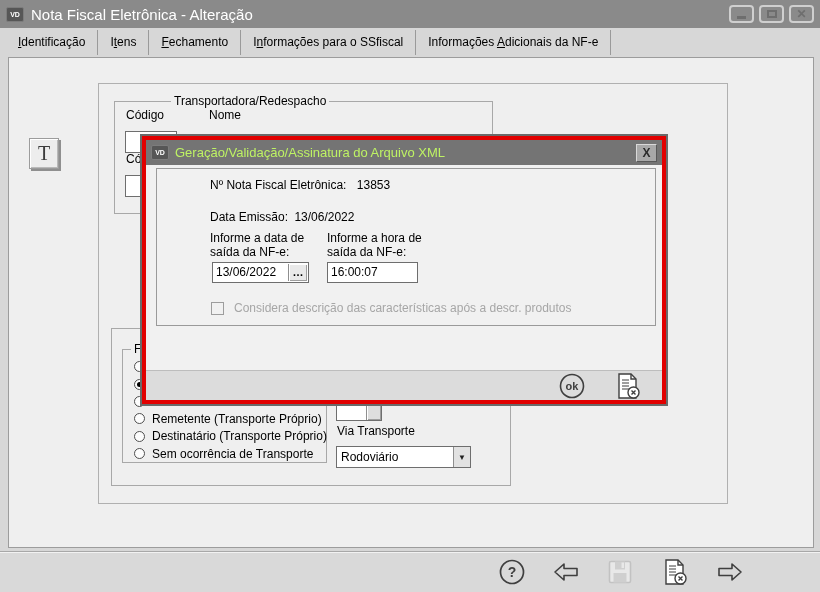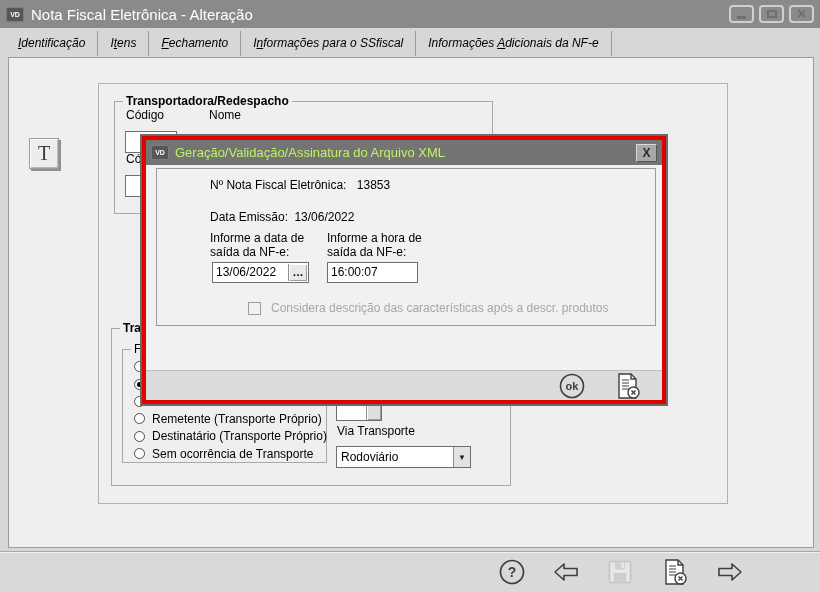--- a/index.html
+++ b/index.html
@@ -27,21 +27,21 @@
     width:25px; height:18px; border:2px solid #cfcfcf; border-radius:4px;
     display:flex; align-items:center; justify-content:center;
     color:#6e6e6e; cursor:default;
   }
   .glyph-min{ width:9px; border-bottom:3px solid #6e6e6e; margin-top:6px; }
   .glyph-max{ width:10px; height:8px; border:2px solid #6e6e6e; }
   .glyph-close{ font-size:12px; font-weight:bold; line-height:1; }
   
   .tabbar{
     position:absolute; left:6px; top:30px; height:26px;
-    display:flex; align-items:flex-end;font-style:italic;
+    display:flex; align-items:flex-start;
   }
   .tab{
     padding:0 12px; line-height:25px; white-space:nowrap;
     border-right:1px solid #9a9a9a; cursor:default;
   }
   .tab.active{
     border:1px solid #707070; background:#f2f2f2;
     box-shadow:1px 1px 0 #9a9a9a; line-height:23px; margin:1px 0;
   }
   
@@ -54,21 +54,21 @@
     background:#ededed; border:1px solid #9c9c9c;
     box-shadow:inset 1px 1px 0 #ffffff, inset -1px -1px 0 #b9b9b9, 2px 2px 0 #8f8f8f;
     font-family:"Liberation Serif", serif; font-size:20px; color:#3c3c3c;
     display:flex; align-items:center; justify-content:center; cursor:default;
   }
   .groupbox{ position:absolute; border:1px solid #a8a8a8; }
   .groupbox > .grouplabel{
     position:absolute; top:-8px; left:8px; background:#efefef; padding:0 3px;
     white-space:nowrap;
   }
-  .grouplabel.bold{ font-weight:bold; }
+  .grouplabel.bold{ font-weight:normal;margin-left:48px; }
   .wrapper-box{ left:89px; top:25px; width:630px; height:421px; border-color:#b0b0b0; }
   .transportadora-box{ left:105px; top:43px; width:379px; height:113px; }
   .transporte-box{ left:102px; top:270px; width:400px; height:158px; }
   .frete-box{ left:10px; top:20px; width:205px; height:114px; }
   .lbl{ position:absolute; white-space:nowrap; }
   .field{
     position:absolute; background:#fff; border:1px solid #6e6e6e;
     font-family:"Liberation Sans", sans-serif; font-size:12px; padding:0 3px;
   }
   
@@ -129,21 +129,21 @@
   .modal-footer{
     position:absolute; left:0; right:0; bottom:0; height:30px;
     background:#dcdcdc; border-top:1px solid #bdbdbd;
   }
   .icon-btn{ position:absolute; top:1px; cursor:default; }
   .disabled-text{ color:#a6a6a6; }
   .checkbox{
     width:13px; height:13px; border:1px solid #9d9d9d; background:#f1f1f1;
     display:inline-block; flex:0 0 auto;
   }
-  .check-row{ position:absolute; left:65px; top:136px; display:flex; align-items:flex-end; gap:10px;margin-left:37px; }
+  .check-row{ position:absolute; left:65px; top:136px; display:flex; align-items:flex-end; gap:10px; }
   .ellipsis-btn{
     position:absolute; right:1px; top:1px; bottom:1px; width:19px;
     background:#e9e9e9; border-left:1px solid #8f8f8f;
     box-shadow:inset 1px 1px 0 #fff, inset -1px -1px 0 #9e9e9e;
     font-weight:bold; font-size:11px; line-height:16px; text-align:center; cursor:default;
   }
   .two-line{ line-height:14px; }
   
   .bottom-toolbar{
     position:absolute; left:0; top:551px; width:820px; height:41px;

